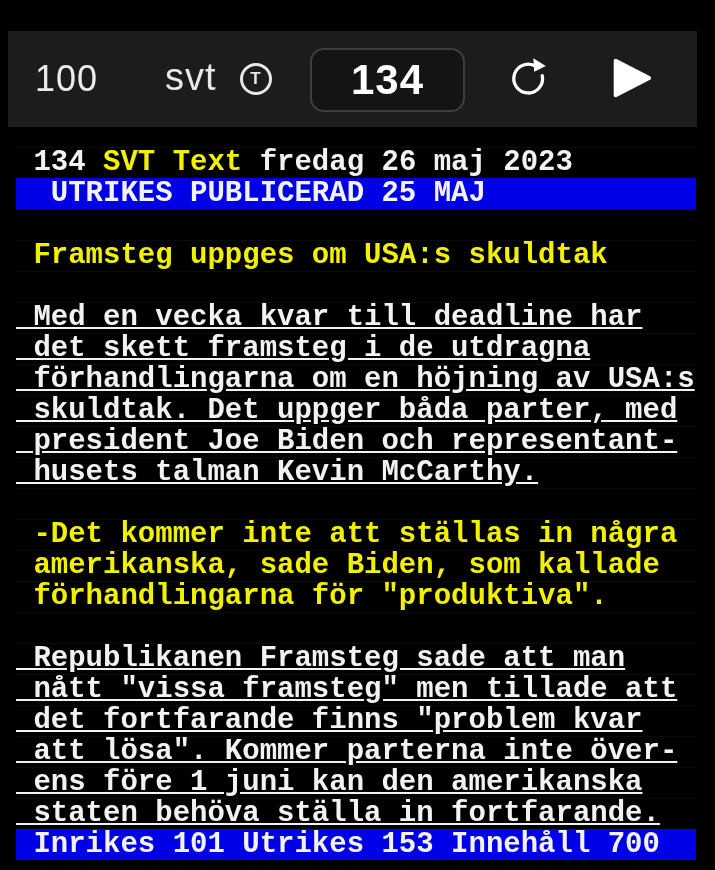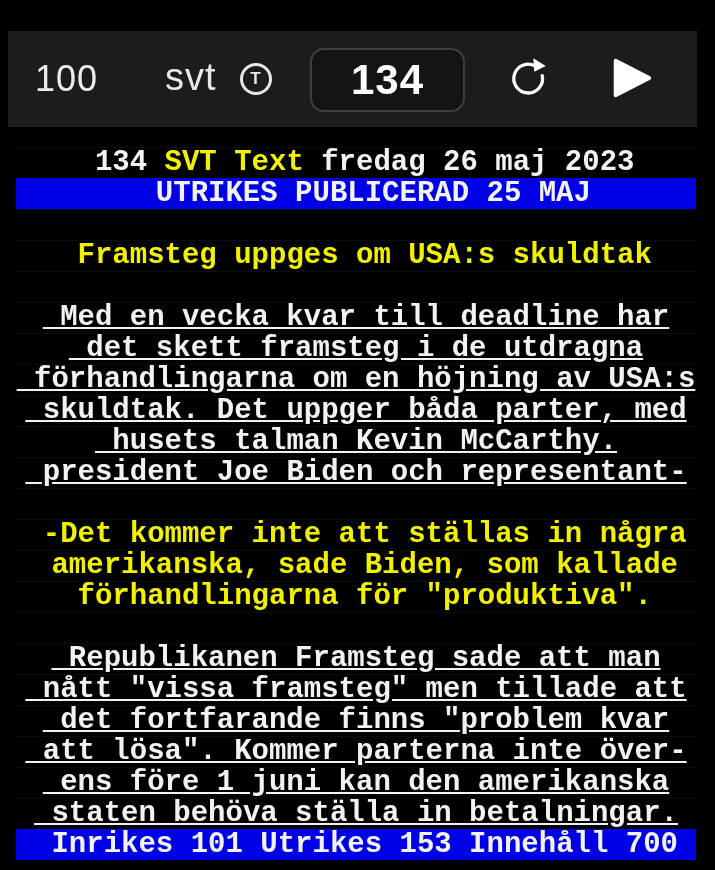--- a/index.html
+++ b/index.html
@@ -99,21 +99,20 @@
     background: repeating-linear-gradient(
       180deg,
       rgba(30,30,52,0.35) 0px, rgba(30,30,52,0.35) 1px,
       transparent 1px, transparent 31px);
   }
   .tt-row {
     height: 31px;
     line-height: 31px;
     white-space: pre;
     color: #f2f2f2;
-    text-align: center;
   }
   .tt-row.white    { color: #f2f2f2; text-decoration: underline; }
   .tt-row.yellow   { color: #f0f000; }
   .tt-row.headline { color: #f0f000; }
   .tt-row.bar      { background: #0000e6; color: #f2f2f2; }
   .tt-row .c-white  { color: #f2f2f2; }
   .tt-row .c-yellow { color: #f0f000; }
 </style>
 </head>
 <body>
@@ -151,29 +150,29 @@
   <div class="teletext">
       <div class="tt-row mixed"><span class="c-white"> 134 </span><span class="c-yellow">SVT Text</span><span class="c-white"> fredag 26 maj 2023</span></div>
       <div class="tt-row bar">  UTRIKES PUBLICERAD 25 MAJ</div>
       <div class="tt-row blank"> </div>
       <div class="tt-row headline"> Framsteg uppges om USA:s skuldtak</div>
       <div class="tt-row blank"> </div>
       <div class="tt-row white"> Med en vecka kvar till deadline har</div>
       <div class="tt-row white"> det skett framsteg i de utdragna</div>
       <div class="tt-row white"> förhandlingarna om en höjning av USA:s</div>
       <div class="tt-row white"> skuldtak. Det uppger båda parter, med</div>
+      <div class="tt-row white"> president Joe Biden och representant-</div>
       <div class="tt-row white"> husets talman Kevin McCarthy.</div>
-      <div class="tt-row white"> president Joe Biden och representant-</div>
       <div class="tt-row blank"> </div>
       <div class="tt-row yellow"> -Det kommer inte att ställas in några</div>
       <div class="tt-row yellow"> amerikanska, sade Biden, som kallade</div>
       <div class="tt-row yellow"> förhandlingarna för "produktiva".</div>
       <div class="tt-row blank"> </div>
       <div class="tt-row white"> Republikanen Framsteg sade att man</div>
       <div class="tt-row white"> nått "vissa framsteg" men tillade att</div>
       <div class="tt-row white"> det fortfarande finns "problem kvar</div>
       <div class="tt-row white"> att lösa". Kommer parterna inte över-</div>
       <div class="tt-row white"> ens före 1 juni kan den amerikanska</div>
-      <div class="tt-row white"> staten behöva ställa in betalningar.</div>
+      <div class="tt-row white"> staten behöva ställa in fortfarande.</div>
       <div class="tt-row bar"> Inrikes 101 Utrikes 153 Innehåll 700</div>
     </div>
 
 </div>
 
 </body></html>

